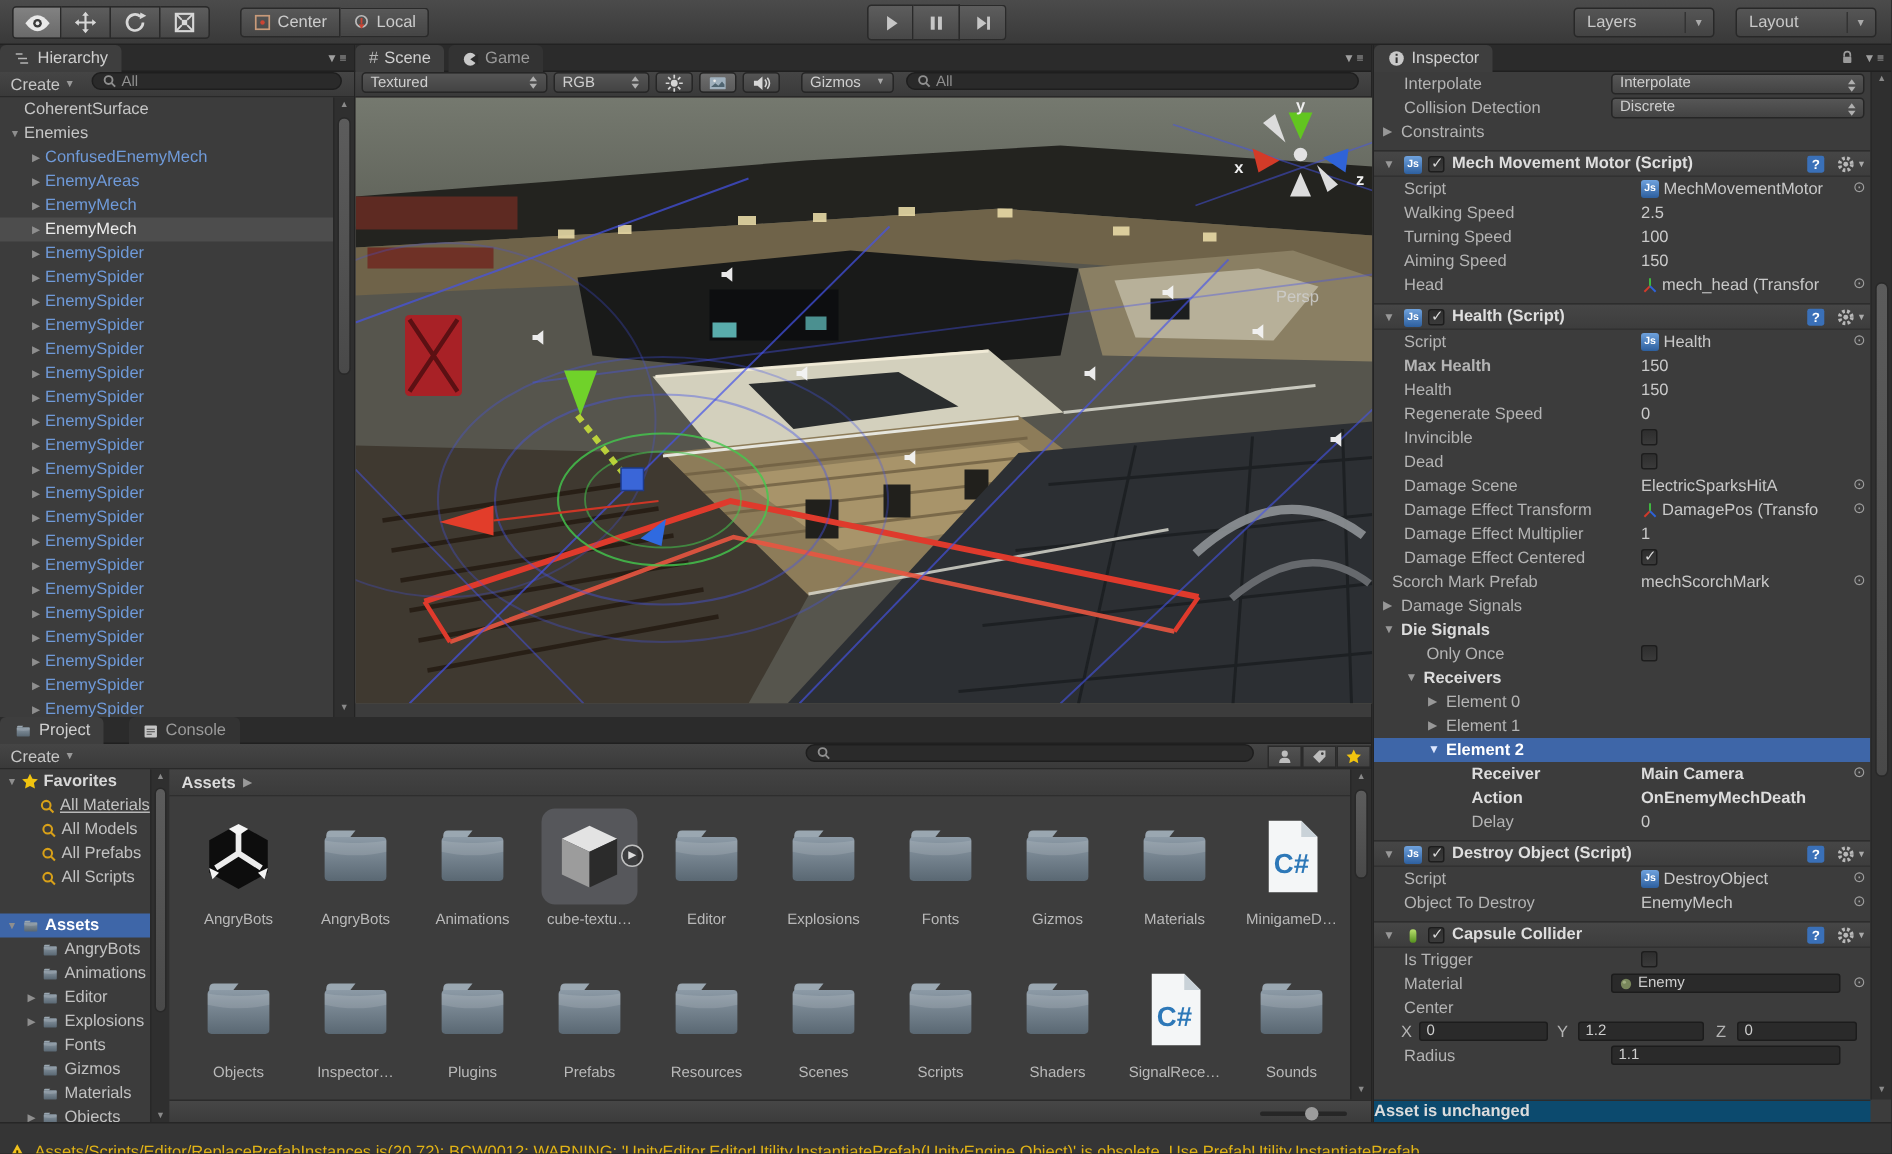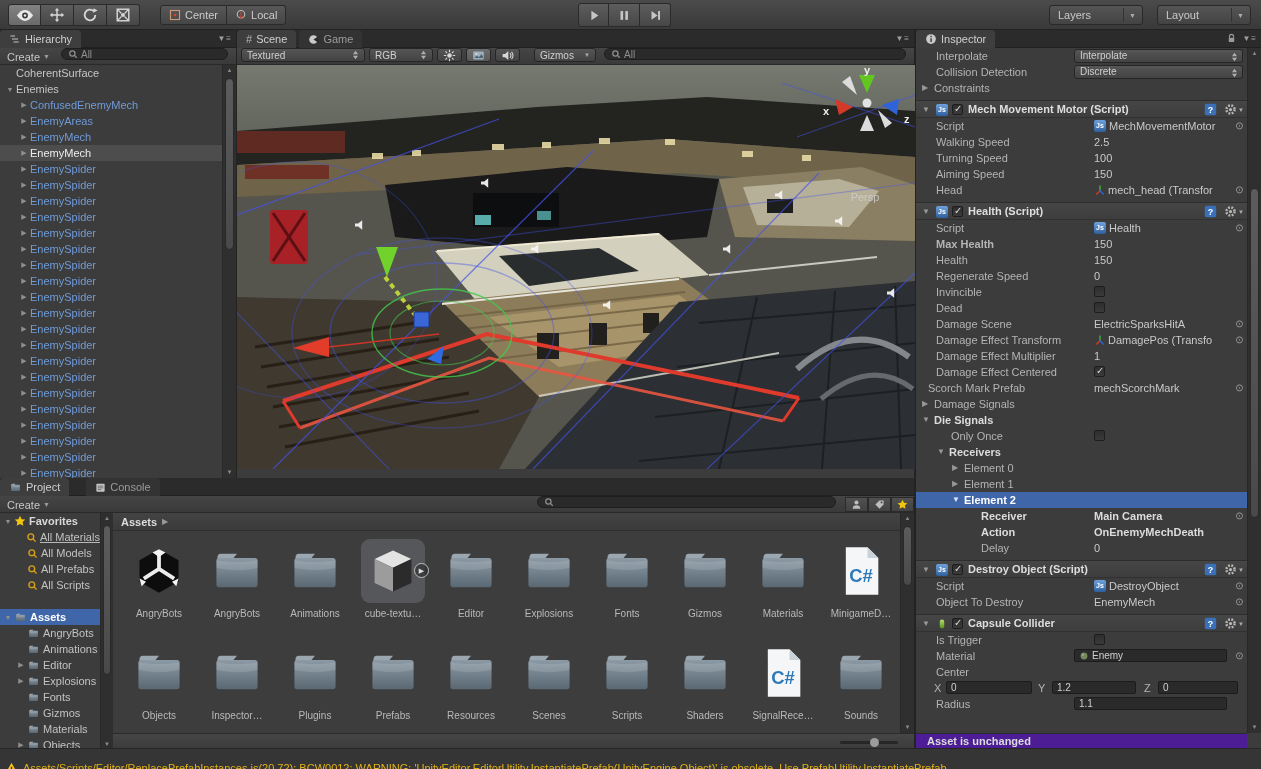--- a/index.html
+++ b/index.html
@@ -69,21 +69,21 @@
 .cico{position:absolute;left:20px;top:3px}
 .chead .cbx{left:36px;top:3px}
 .ctitle{position:absolute;left:52px;top:2px;font-weight:bold;color:#dedede;white-space:nowrap}
 .hico{position:absolute;right:30px;top:2px}
 .gico{position:absolute;right:10px;top:2px}
 .gcaret{position:absolute;right:3px;top:6px;font-size:6px;color:#aaa}
 .jsb{display:inline-block;width:12px;height:12px;border-radius:2px;background:linear-gradient(#6fa2dd,#2d5f9e);color:#fff;font-size:7px;font-weight:bold;text-align:center;line-height:12px}
 .vico{position:absolute;left:178px;top:2px}
 .v3l{position:absolute;top:2px;color:#b4b4b4}
 .v3f{position:absolute;top:1px;height:13px;background:#2a2a2a;border:1px solid #1c1c1c;border-radius:2px;color:#cfcfcf;font-size:10px;line-height:11px;padding:0 4px}
-.ifooter{position:absolute;left:0;right:14px;bottom:0;height:15px;background:#4c1d95;border-top:1px solid #2c2c2c;font-weight:bold;color:#dcdcdc;padding:1px 0 0 11px}
+.ifooter{position:absolute;left:0;right:14px;bottom:0;height:15px;background:#0c4a6e;border-top:1px solid #2c2c2c;font-weight:bold;color:#dcdcdc;padding:1px 0 0 0}
 
 .pside{position:absolute;left:0;top:35px;width:100px;bottom:0;overflow:hidden;background:#3c3c3c}
 .srow{height:16px;display:flex;align-items:center;white-space:nowrap;overflow:hidden}
 .srow .arr{width:12px;flex:none;font-size:7px;color:#8e8e8e;text-align:center}
 .srow.sel{background:var(--selection-blue)}
 .srow.sel .slab{color:#fff;font-weight:bold}
 .slab{color:#c2c2c2;margin-left:3px}
 .sbold{font-weight:bold;color:#d8d8d8}
 .bread{position:absolute;left:113px;right:14px;top:35px;height:18px;background:linear-gradient(#434343,#3b3b3b);border-bottom:1px solid #2e2e2e;display:flex;align-items:center;padding-left:8px;gap:5px}
 .bname{font-weight:bold;color:#dcdcdc}

